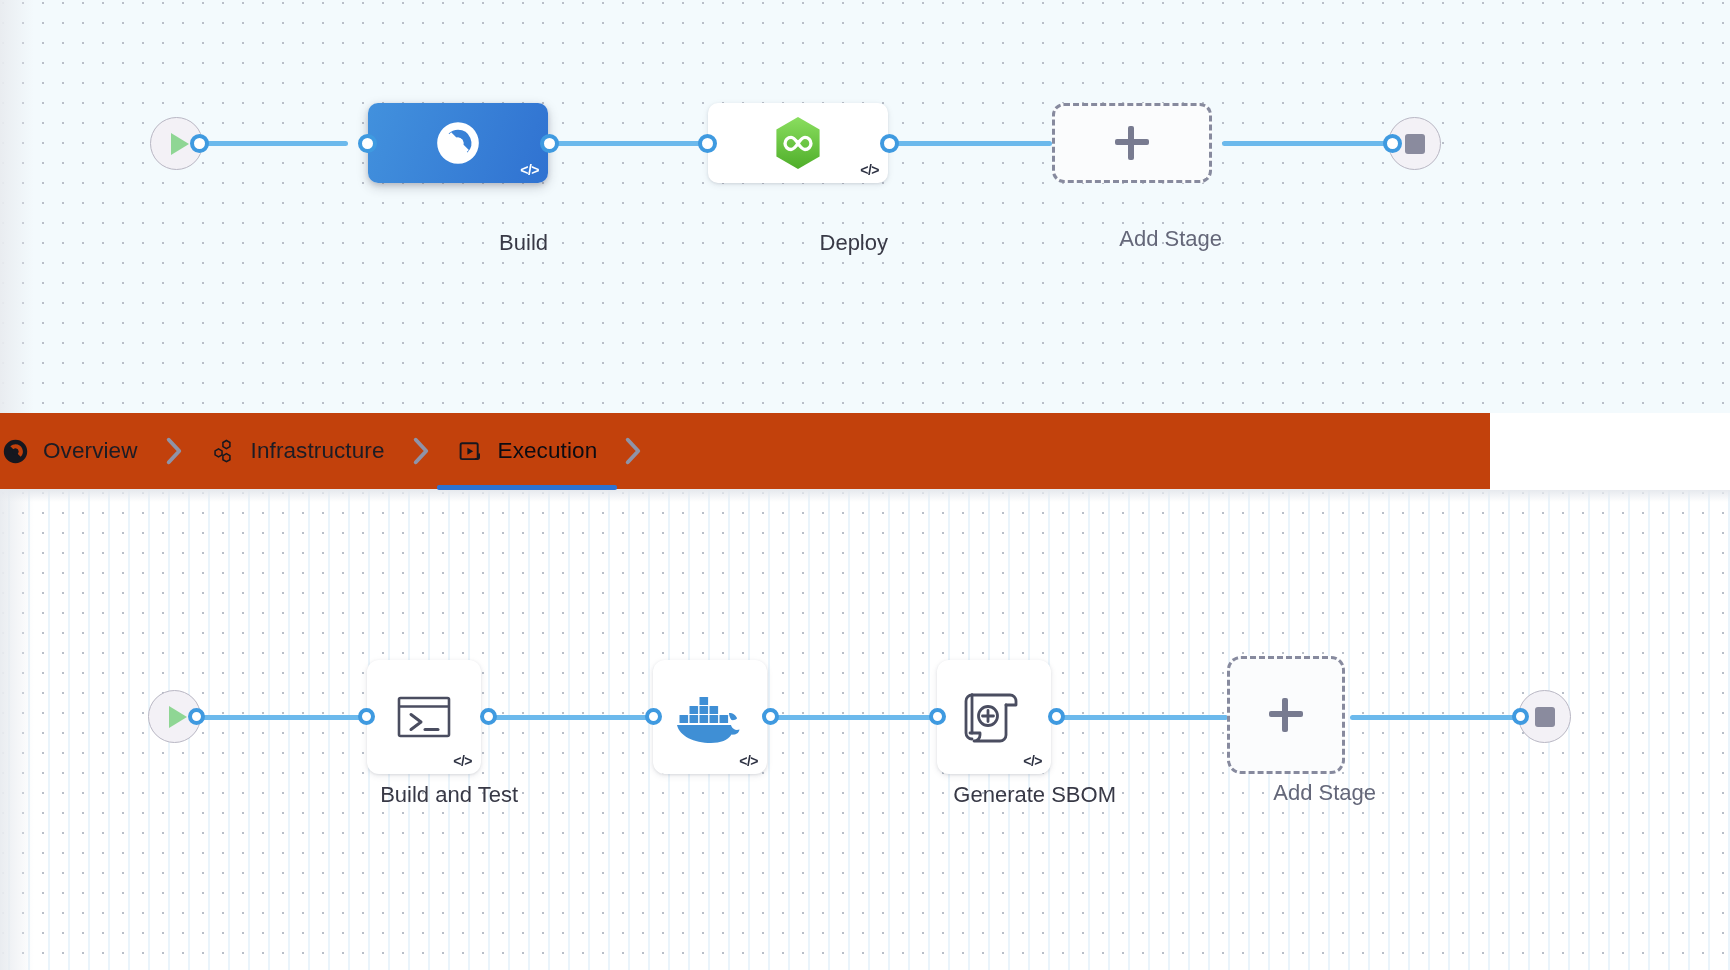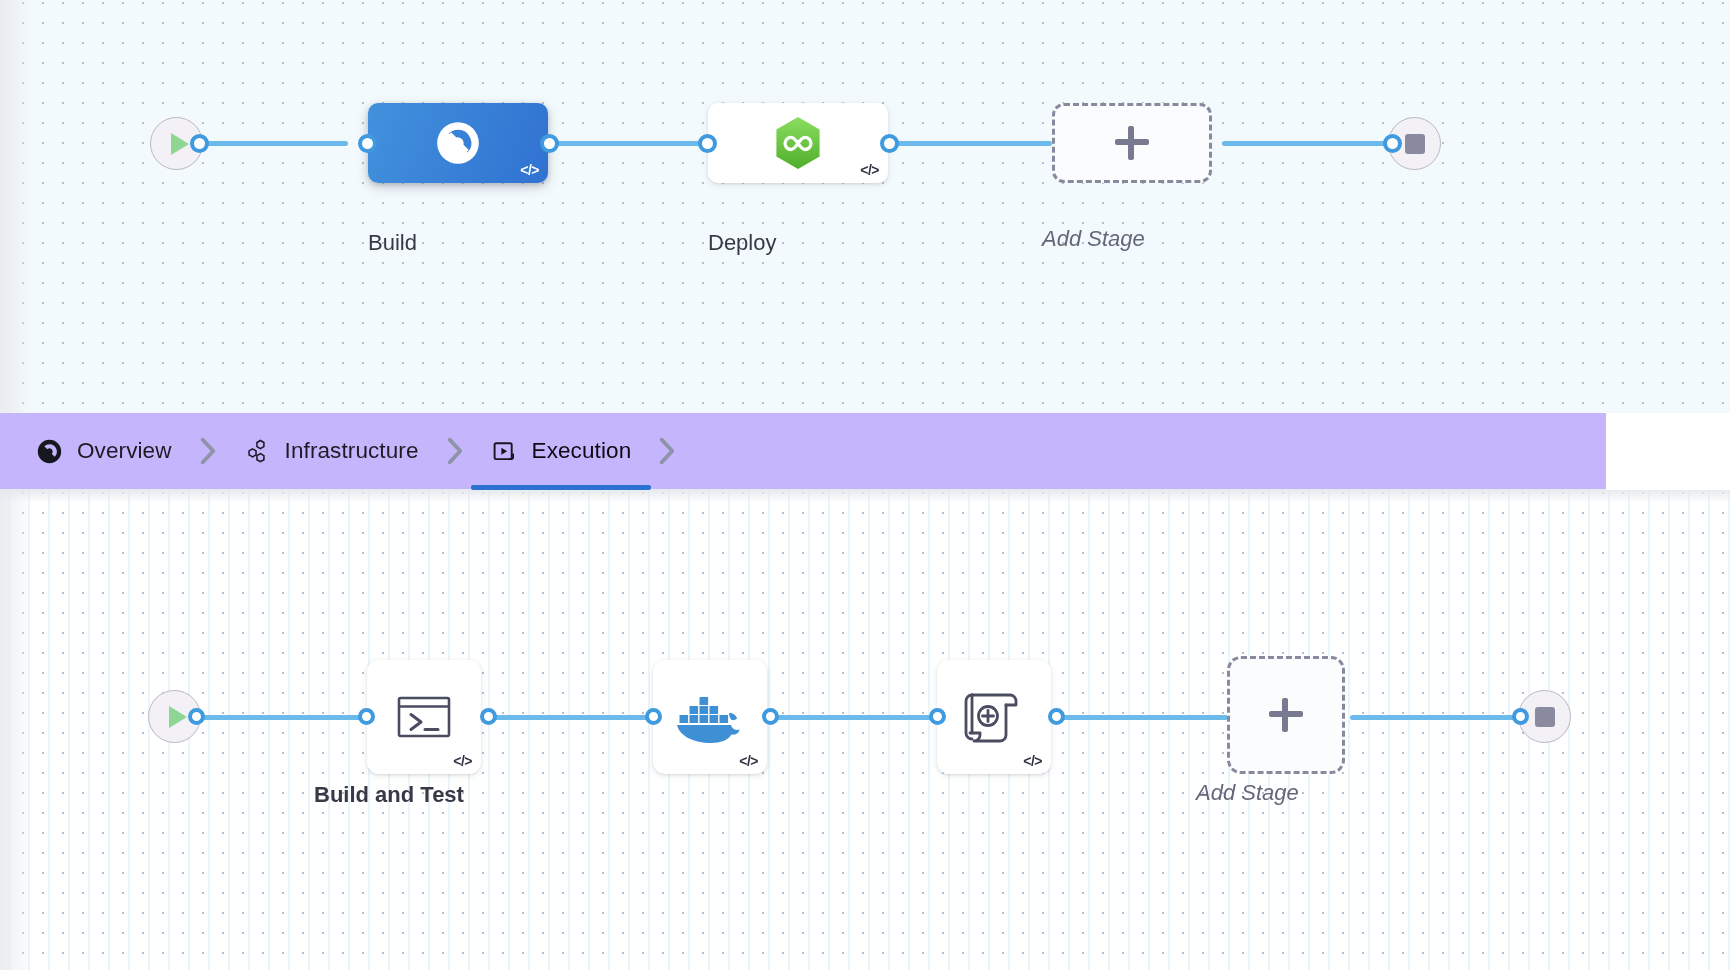--- a/index.html
+++ b/index.html
@@ -56,25 +56,24 @@
     content: "";
     position: absolute; left: 0; right: 0; top: 0; height: 12px;
     background: linear-gradient(to bottom, #e6e9ee 0%, rgba(255,255,255,0) 100%);
     pointer-events: none;
   }
 
   
   .tabbar {
     position: absolute;
     left: 0; top: 413px;
-    width: 1606px; height: 77px;
-    background: #c4b5fd;
+    width: 1490px; height: 77px;
+    background: #c2410c;
     display: flex;
     align-items: center;
-    padding-left: 34px;
     border-bottom: 1px solid #e6e9ee;
   }
   .tab {
     display: flex; align-items: center; gap: 14px;
     height: 77px;
     position: relative;
     cursor: pointer;
     padding: 0 2px;
   }
   .tab-label {
@@ -176,27 +175,27 @@
     right: 9px; bottom: 5px;
     font-family: "Liberation Sans", "DejaVu Sans", sans-serif;
     font-size: 14px; font-weight: 700;
     color: #2d3142;
     letter-spacing: -.5px;
   }
   .code-badge.onblue { color: #ffffff; }
 
   .node-label {
     position: absolute;
-    text-align: left;
+    text-align: right;
     font-size: 22px;
     color: #383946;
     line-height: 1.35;
     white-space: pre-line;
   }
-  .node-label.muted { color: #646779; font-style: italic; }
+  .node-label.muted { color: #646779; }
 
   .icon-wrap { display: flex; align-items: center; justify-content: center; }
 </style>
 </head>
 <body>
 
 <div class="app">
 
   <div class="stage-canvas">
 
@@ -329,21 +328,21 @@
           <rect x="4" y="8" width="50" height="38" rx="1.5" fill="none" stroke="#4a4d60" stroke-width="2.6"></rect>
           <path d="M4 16.5h50" stroke="#4a4d60" stroke-width="2.6"></path>
           <path d="M16 24.5 26 32l-10 7.5" fill="none" stroke="#4a4d60" stroke-width="3" stroke-linecap="round" stroke-linejoin="round"></path>
           <path d="M30 39.5h13" fill="none" stroke="#4a4d60" stroke-width="3" stroke-linecap="round"></path>
         </svg>
       </span>
       <span class="code-badge">&lt;/&gt;</span>
     </div>
     <div class="port sm" style="left:358px; top:218px;"></div>
     <div class="port sm" style="left:480px; top:218px;"></div>
-    <div class="node-label" style="left:314px; top:290px; width:220px;font-weight:bold;">Build and Test</div>
+    <div class="node-label" style="left:298px; top:290px; width:220px;">Build and Test</div>
 
     <div class="step-card" style="left:653px; top:170px;">
       <span class="icon-wrap">
         <svg width="70" height="56" viewBox="0 0 70 56" aria-hidden="true">
           <g fill="#3f8fd5">
             <rect x="24.5" y="8" width="8.6" height="8" rx="0.6"></rect>
             <rect x="14.5" y="17" width="8.6" height="8" rx="0.6"></rect>
             <rect x="24.5" y="17" width="8.6" height="8" rx="0.6"></rect>
             <rect x="34.5" y="17" width="8.6" height="8" rx="0.6"></rect>
             <rect x="4.5" y="26" width="8.6" height="8" rx="0.6"></rect>
@@ -371,20 +370,21 @@
             <path d="M10 8v38"></path>
           </g>
           <circle cx="26" cy="29" r="9.5" fill="none" stroke="#4a4d60" stroke-width="2.8"></circle>
           <path d="M26 23.5v11M20.5 29h11" stroke="#4a4d60" stroke-width="2.8" stroke-linecap="round"></path>
         </svg>
       </span>
       <span class="code-badge">&lt;/&gt;</span>
     </div>
     <div class="port sm" style="left:929px; top:218px;"></div>
     <div class="port sm" style="left:1048px; top:218px;"></div>
+    <div class="node-label" style="left:876px; top:290px; width:240px;">Generate SBOM</div>
 
     <div class="add-card step" style="left:1227px; top:166px;">
       <span class="plus"></span>
     </div>
     <div class="node-label muted" style="left:1196px; top:288px; width:180px;">Add Stage</div>
 
     <div class="endcap" style="left:1518px; top:200px;">
       <div class="stop-sq"></div>
     </div>
     <div class="port sm" style="left:1512px; top:218px;"></div>

